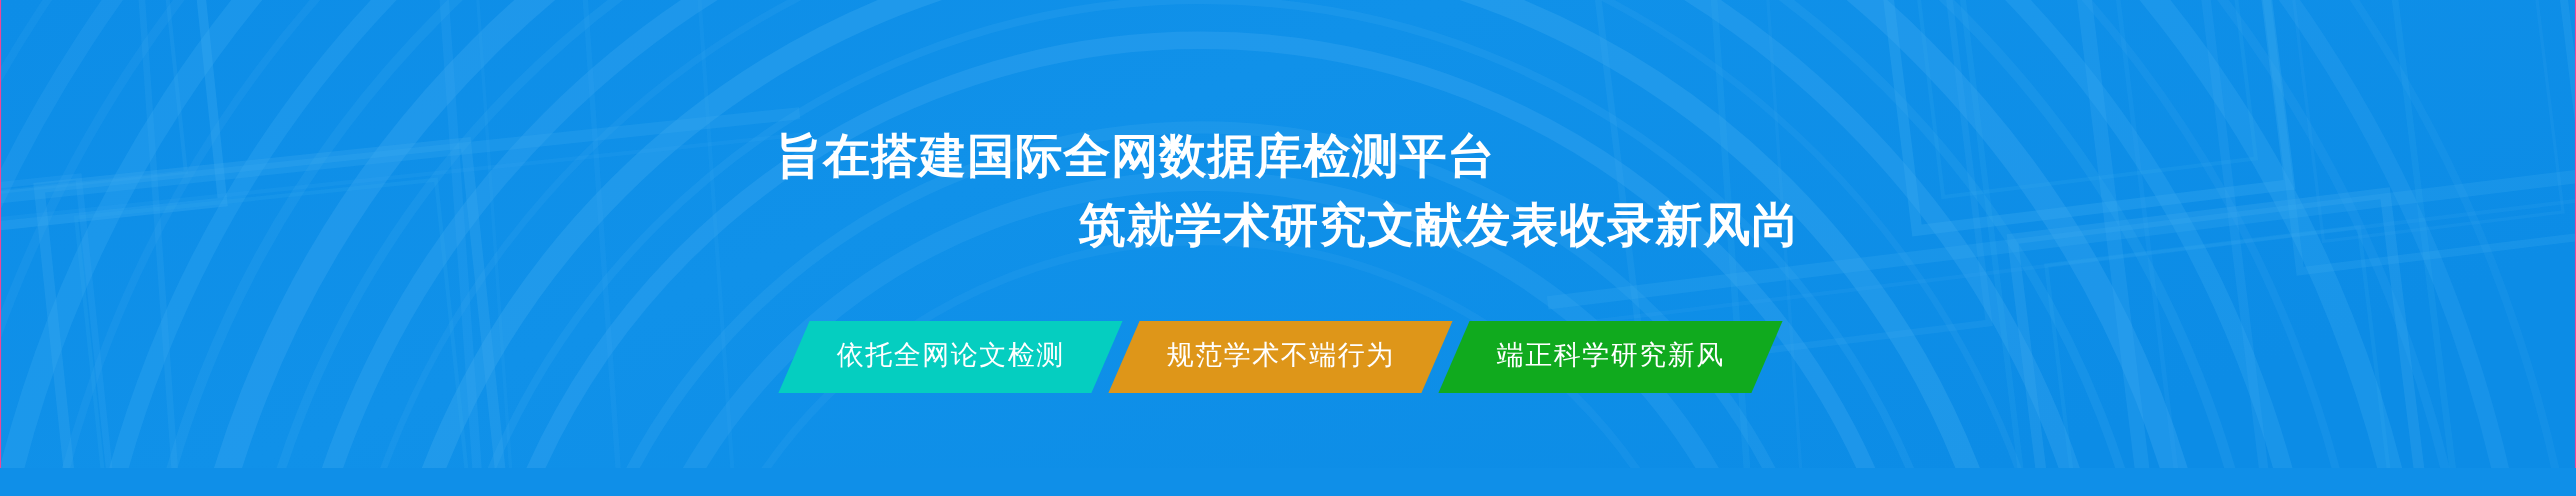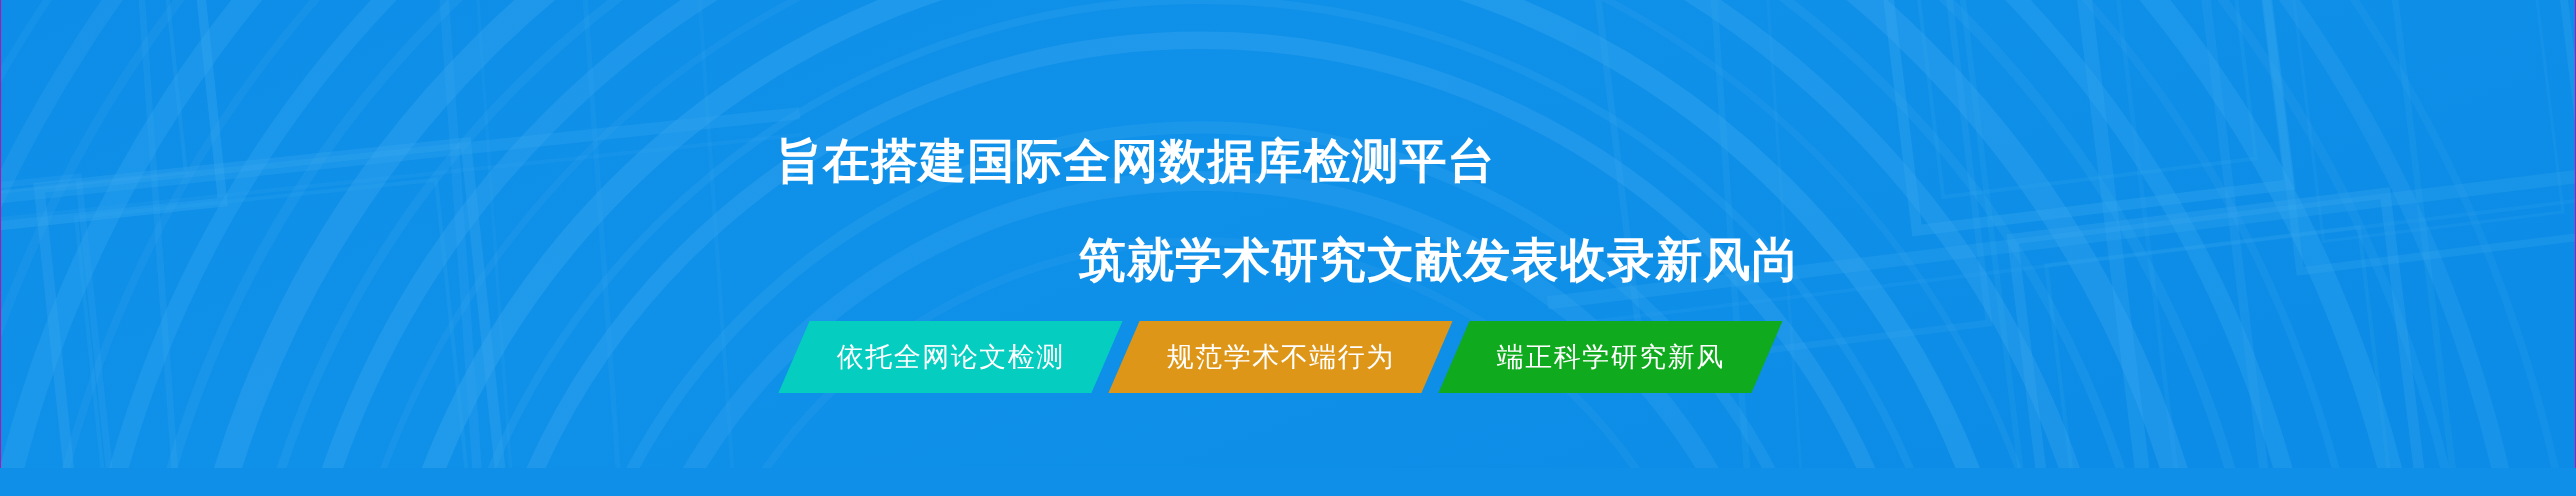--- a/index.html
+++ b/index.html
@@ -6,22 +6,22 @@
   html, body {
     margin: 0;
     padding: 0;
     background: #0f8fe8;
   }
   #banner {
     position: relative;
     width: 2576px;
     height: 468px;
     overflow: hidden;
-    background: #a21caf;
-    font-family: Liberation Sans, sans-serif;
+    background: #ec4899;
+    font-family: Liberation Mono, monospace;
   }
 
   
   .bg-layer {
     position: absolute;
     inset: 0;
     overflow: hidden;
     pointer-events: none;
   }
   .bg-svg { display: block; width: 2576px; height: 496px; }
@@ -45,21 +45,20 @@
     left: 775px;
     top: 134px;
     font-size: 47px;
     line-height: 54px;
   }
   .headline-2 {
     left: 1079px;
     top: 203px;
     font-size: 47px;
     line-height: 54px;
-    margin-top: 30px;
   }
 
   
   .tags {
     position: absolute;
     left: 0;
     top: 321px;
     width: 2576px;
     height: 72px;
   }

